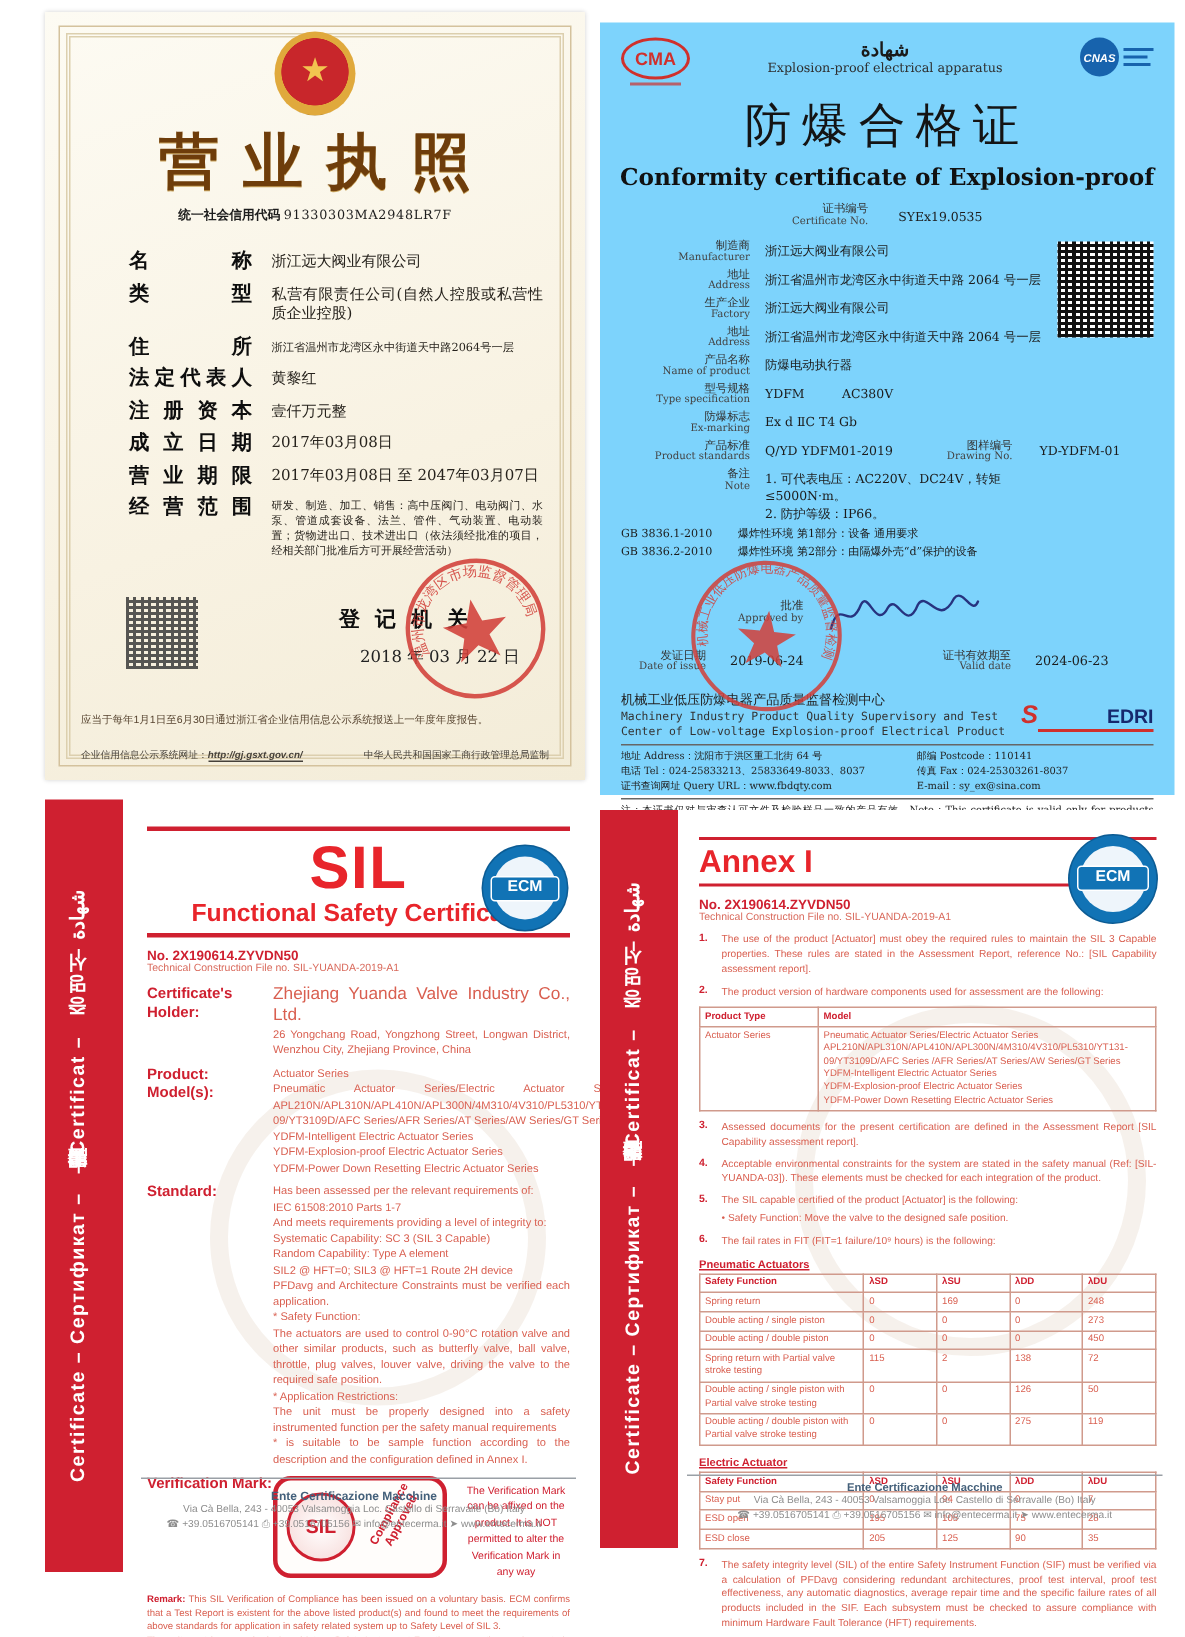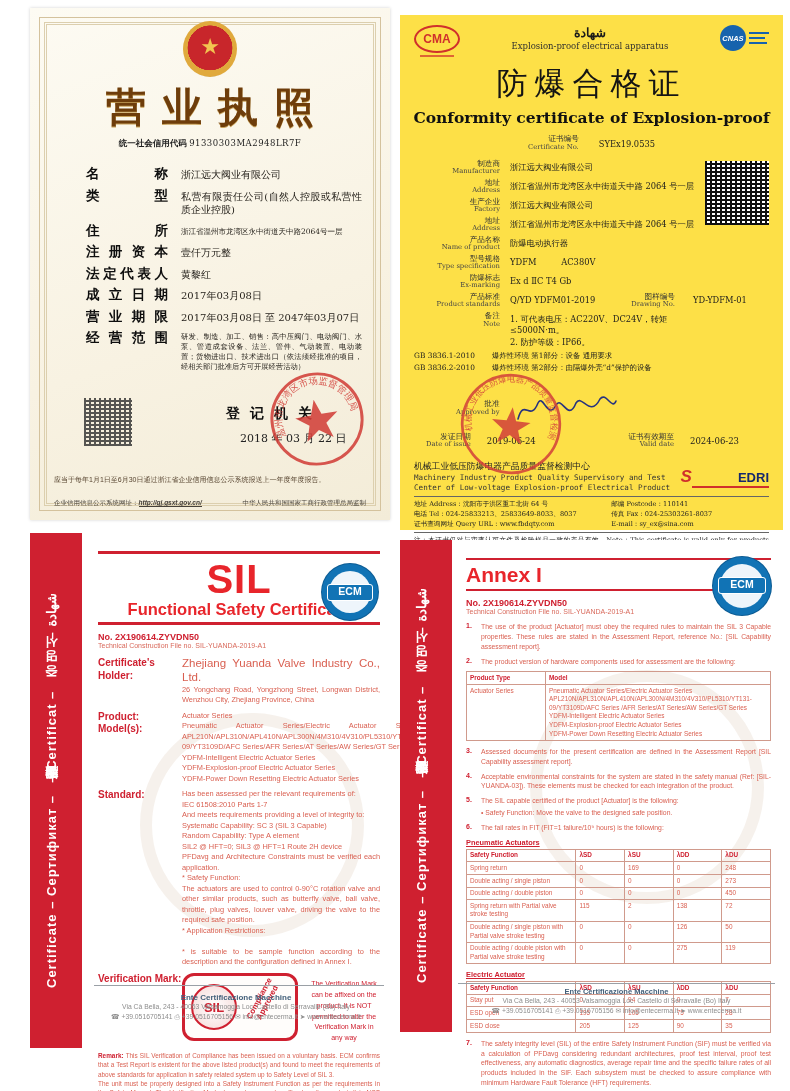--- a/index.html
+++ b/index.html
@@ -33,21 +33,21 @@
                repeating-linear-gradient(90deg,#3a3a3a 0 2px,#f6efdd 2px 5px);}
   .lic-reg{position:absolute;left:196px;top:396px;}
   .lic-reg .rl{display:inline-block;width:86px;font-weight:bold;font-size:14px;color:#0e0e0e;text-align:justify;text-align-last:justify;}
   .lic-reg .rd{margin-top:8px;padding-left:14px;font-family:"DejaVu Serif",serif;font-size:11px;color:#222;}
   .lic-seal{position:absolute;right:24px;top:362px;width:98px;height:98px;opacity:.88;transform:rotate(-10deg);}
   .lic-annual{position:absolute;left:24px;right:24px;top:467px;font-size:7px;color:#574430;}
   .lic-foot{position:absolute;left:24px;right:24px;top:491px;display:flex;justify-content:space-between;font-size:6.5px;color:#46413a;}
   .lic-foot .u{font-weight:bold;font-style:italic;border-bottom:1px solid #46413a;}
 
   
-  .explosion{position:absolute;left:400px;top:15px;width:383px;height:515px;background:#fde047;font-family:"DejaVu Serif",serif;}
+  .explosion{position:absolute;left:400px;top:15px;width:383px;height:515px;background:#7dd3fc;font-family:"DejaVu Serif",serif;}
   .ex-head{display:flex;justify-content:space-between;align-items:flex-start;padding:10px 14px 0;}
   .cma{width:46px;text-align:center;}
   .cma .oval{width:42px;height:24px;border:2px solid #d0302c;border-radius:50%;color:#d0302c;font-weight:bold;
     font-size:12px;font-family:"Liberation Sans",sans-serif;display:flex;align-items:center;justify-content:center;margin:0 auto;}
   .cma .sub{height:2px;background:#d0302c;width:34px;margin:2px auto 0;opacity:.7;}
   .ex-head-center{text-align:center;}
   .ex-head-cn{font-size:12.5px;font-weight:bold;color:#1a1a1a;letter-spacing:2px;}
   .ex-head-en{font-size:8.5px;color:#2e2e2e;margin-top:1px;}
   .cnas{display:flex;gap:3px;align-items:center;}
   .cnas-circle{width:26px;height:26px;border-radius:50%;background:#1763ad;color:#fff;font-size:7.5px;font-style:italic;
@@ -167,26 +167,26 @@
         </div>
       <div class="lic-row">
           <span class="lic-label">类型</span>
           <span class="lic-val">私营有限责任公司(自然人控股或私营性质企业控股)</span>
         </div>
       <div class="lic-row">
           <span class="lic-label">住所</span>
           <span class="lic-val">浙江省温州市龙湾区永中街道天中路2064号一层</span>
         </div>
       <div class="lic-row">
+          <span class="lic-label">法定代表人</span>
+          <span class="lic-val">黄黎红</span>
+        </div>
+      <div class="lic-row">
           <span class="lic-label">注册资本</span>
           <span class="lic-val">壹仟万元整</span>
-        </div>
-      <div class="lic-row">
-          <span class="lic-label">法定代表人</span>
-          <span class="lic-val">黄黎红</span>
         </div>
       <div class="lic-row">
           <span class="lic-label">成立日期</span>
           <span class="lic-val">2017年03月08日</span>
         </div>
       <div class="lic-row">
           <span class="lic-label">营业期限</span>
           <span class="lic-val">2017年03月08日 至 2047年03月07日</span>
         </div>
       <div class="lic-row">
@@ -321,21 +321,21 @@
       <div>
           <span class="code">GB 3836.1-2010</span>
           <span>爆炸性环境 第1部分：设备 通用要求</span>
         </div>
       <div>
           <span class="code">GB 3836.2-2010</span>
           <span>爆炸性环境 第2部分：由隔爆外壳“d”保护的设备</span>
         </div>
     </div>
     <div class="ex-approve">
-      <span class="ex-lab" style="width:auto;min-width:0;">
+      <span class="ex-lab" style="width:auto;min-width:0;margin-left:36px;">
           <span class="cn">批准</span>
           <span class="en">Approved by</span>
         </span>
       <svg width="110" height="40" viewBox="0 0 110 40">
         <path d="M8 30 C14 8,20 34,28 14 C33 4,38 32,46 16 C52 6,58 34,66 14 C72 4,80 30,90 10 C96 2,102 22,106 12" stroke="#27337f" stroke-width="1.6" fill="none" stroke-linecap="round"></path>
       </svg>
     </div>
     <div class="ex-dates">
       <div class="grp">
         <span class="ex-lab" style="width:auto;min-width:0;">
@@ -423,21 +423,21 @@
       <div class="sil-row">
         <span class="sil-label">Standard:</span>
         <span class="sil-val">
           <span>Has been assessed per the relevant requirements of:</span><br><span>IEC 61508:2010 Parts 1-7</span><br>
           <span>And meets requirements providing a level of integrity to:</span><br><span>Systematic Capability: SC 3 (SIL 3 Capable)</span><br>
           <span>Random Capability: Type A element</span><br><span>SIL2 @ HFT=0; SIL3 @ HFT=1 Route 2H device</span><br>
           <span>PFDavg and Architecture Constraints must be verified each application.</span><br>
           <span>* Safety Function:</span><br>
           <span>The actuators are used to control 0-90°C rotation valve and other similar products, such as butterfly valve, ball valve, throttle, plug valves, louver valve, driving the valve to the required safe position.</span><br>
           <span>* Application Restrictions:</span><br>
-          <br>
+          <span>The unit must be properly designed into a safety instrumented function per the safety manual requirements</span><br>
           <span>* is suitable to be sample function according to the description and the configuration defined in Annex I.</span>
         </span>
       </div>
       <div class="sil-row">
         <span class="sil-label">Verification Mark:</span>
         <span class="vbadge">
           <span class="vb-circle">SIL</span>
           <span class="vb-rot">Compliance Approved</span>
         </span>
         <span class="vnote">The Verification Mark can be affixed on the product. It is NOT permitted to alter the Verification Mark in any way</span>

